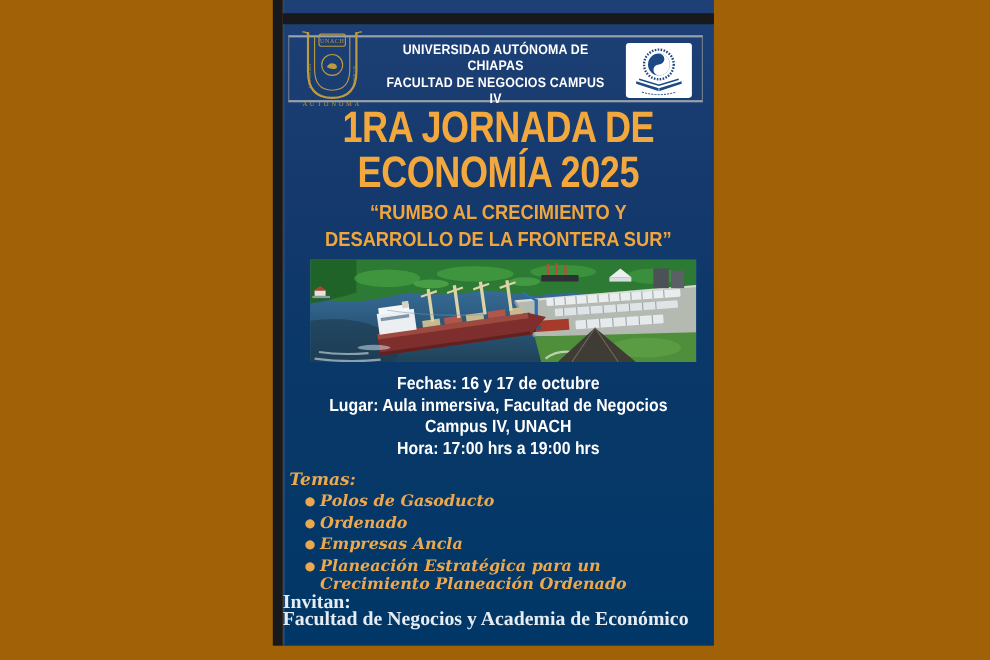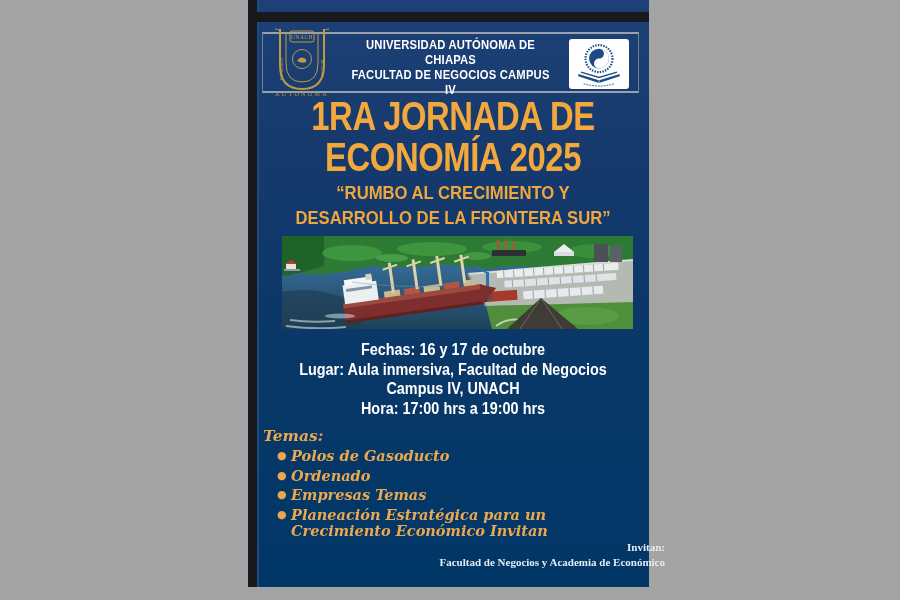--- a/index.html
+++ b/index.html
@@ -1,18 +1,18 @@
 <!DOCTYPE html>
 <html><head>
 <meta charset="utf-8">
 <style>
   * { margin:0; padding:0; box-sizing:border-box; }
   html,body { width:900px; height:600px; }
   body { background:#2d3750; font-family:"Liberation Sans", sans-serif; overflow:hidden; }
-  .stage { position:relative; width:900px; height:600px; background:#a3a3a3; }
+  .stage { position:relative; width:900px; height:600px; background:#a16207; }
 
   .poster {
     position:absolute; left:248px; top:0; width:401px; height:587px;
     border-left:9px solid #17191c;
     background:linear-gradient(180deg,#1d4076 0%,#16396d 28%,#0a3868 55%,#003767 100%);
     box-shadow: inset 2px 0 0 #1d4a80;
   }
   .top-bar { position:absolute; left:0; top:12px; width:100%; height:10px; background:#17191c; }
 
   .header-box {
@@ -58,23 +58,23 @@
   .temas {
     position:absolute; left:6px; right:10px; top:427px;
     color:#eca84e; font-family:"DejaVu Serif", serif; font-style:italic; font-weight:700;
   }
   .temas-heading { font-size:15.5px; line-height:18px; }
   .temas ul { list-style:none; margin-top:3px; }
   .temas li { display:flex; font-size:14.5px; line-height:16.5px; margin-bottom:3px; max-width:372px; }
   .temas .bullet { width:14px; margin-left:14px; flex-shrink:0; font-style:normal; font-size:11px; line-height:16px; }
 
   .footer {
-    position:absolute; left:16px; top:540px; width:100%;
-    text-align:right; color:#e6ecf2; font-family:"Liberation Serif", serif;
-    font-size:11px; line-height:14.5px; font-weight:700;
+    position:absolute; left:0; top:540px; width:100%;
+    text-align:left; color:#e6ecf2; font-family:"Liberation Serif", serif;
+    font-size:18px; line-height:14.5px; font-weight:700;
   }
 </style>
 </head>
 <body>
 
 <div class="stage">
   <div class="poster">
 
     <div class="top-bar"></div>
 
@@ -227,25 +227,25 @@
         <li>
             <span class="bullet">●</span>
             <span>Polos de Gasoducto</span>
           </li>
         <li>
             <span class="bullet">●</span>
             <span>Ordenado</span>
           </li>
         <li>
             <span class="bullet">●</span>
-            <span>Empresas Temas</span>
-          </li>
-        <li>
-            <span class="bullet">●</span>
-            <span>Planeación Estratégica para un Crecimiento Económico Invitan</span>
+            <span>Empresas Ancla</span>
+          </li>
+        <li>
+            <span class="bullet">●</span>
+            <span>Planeación Estratégica para un Crecimiento Planeación Ordenado</span>
           </li>
       </ul>
     </div>
 
     <div class="footer">
       <div>Invitan:</div>
       <div>Facultad de Negocios y Academia de Económico</div>
     </div>
 
   </div>

